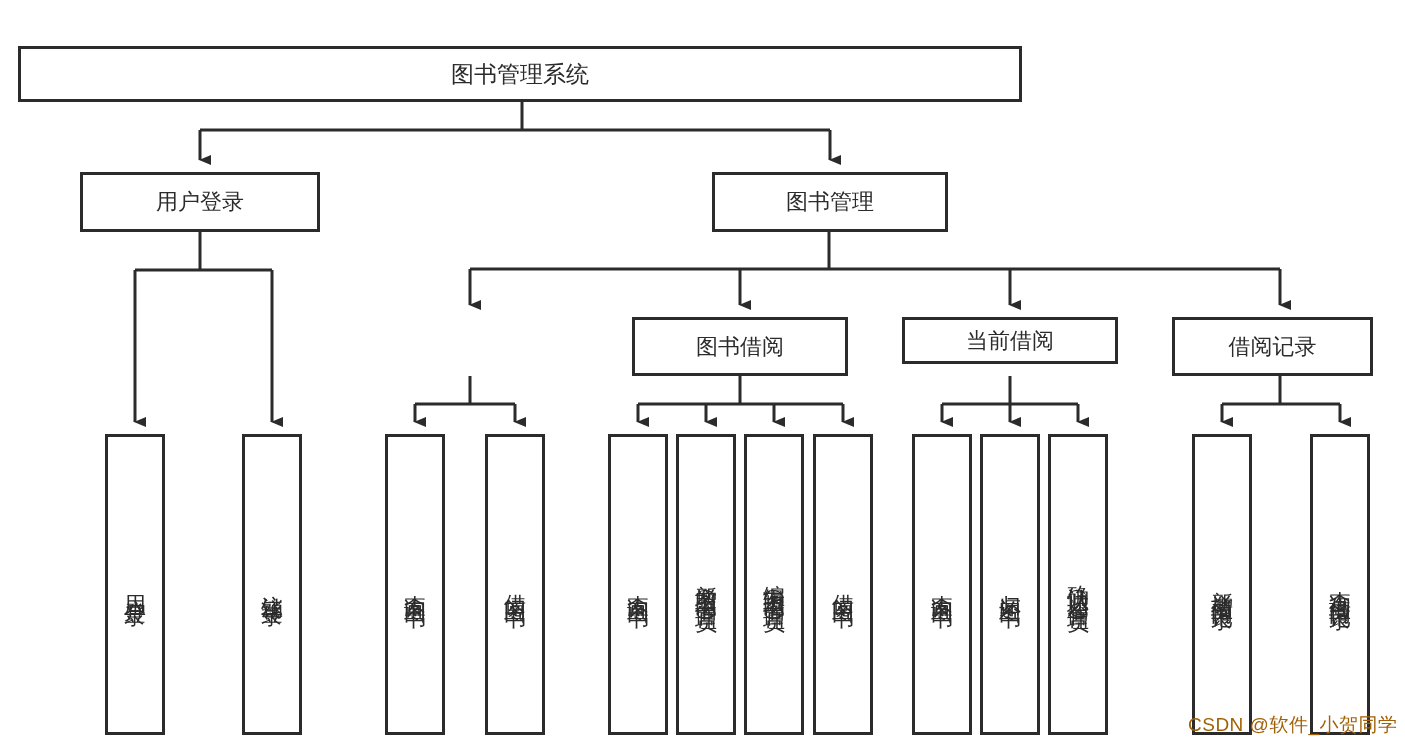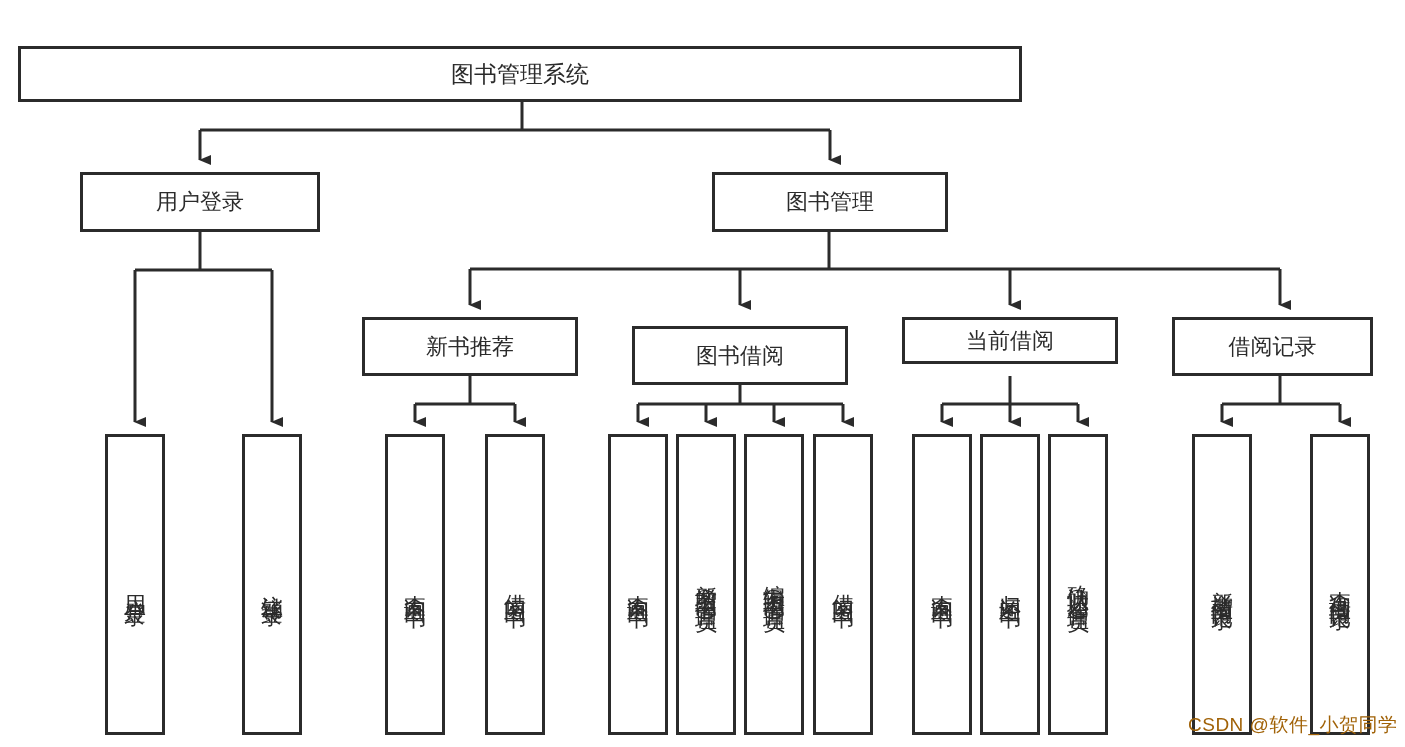--- a/index.html
+++ b/index.html
@@ -116,24 +116,21 @@
     <span>图书管理系统</span>
   </div>
 
   <div class="node level1" style="left:80px;top:172px;width:240px;height:60px;">
     <span>用户登录</span>
   </div>
   <div class="node level1" style="left:712px;top:172px;width:236px;height:60px;">
     <span>图书管理</span>
   </div>
 
-  <div class="node level2" style="left:362px;top:317px;width:216px;height:59px;">
-    <span>新书推荐</span>
-  </div>
-  <div class="node level2" style="left:632px;top:326px;width:216px;height:59px;">
+  <div class="node level2" style="left:632px;top:317px;width:216px;height:59px;">
     <span>图书借阅</span>
   </div>
   <div class="node level2" style="left:902px;top:317px;width:216px;height:47px;">
     <span>当前借阅</span>
   </div>
   <div class="node level2" style="left:1172px;top:317px;width:201px;height:59px;">
     <span>借阅记录</span>
   </div>
 
   <div class="leaf" style="left:105px;top:434px;width:60px;height:301px;">

